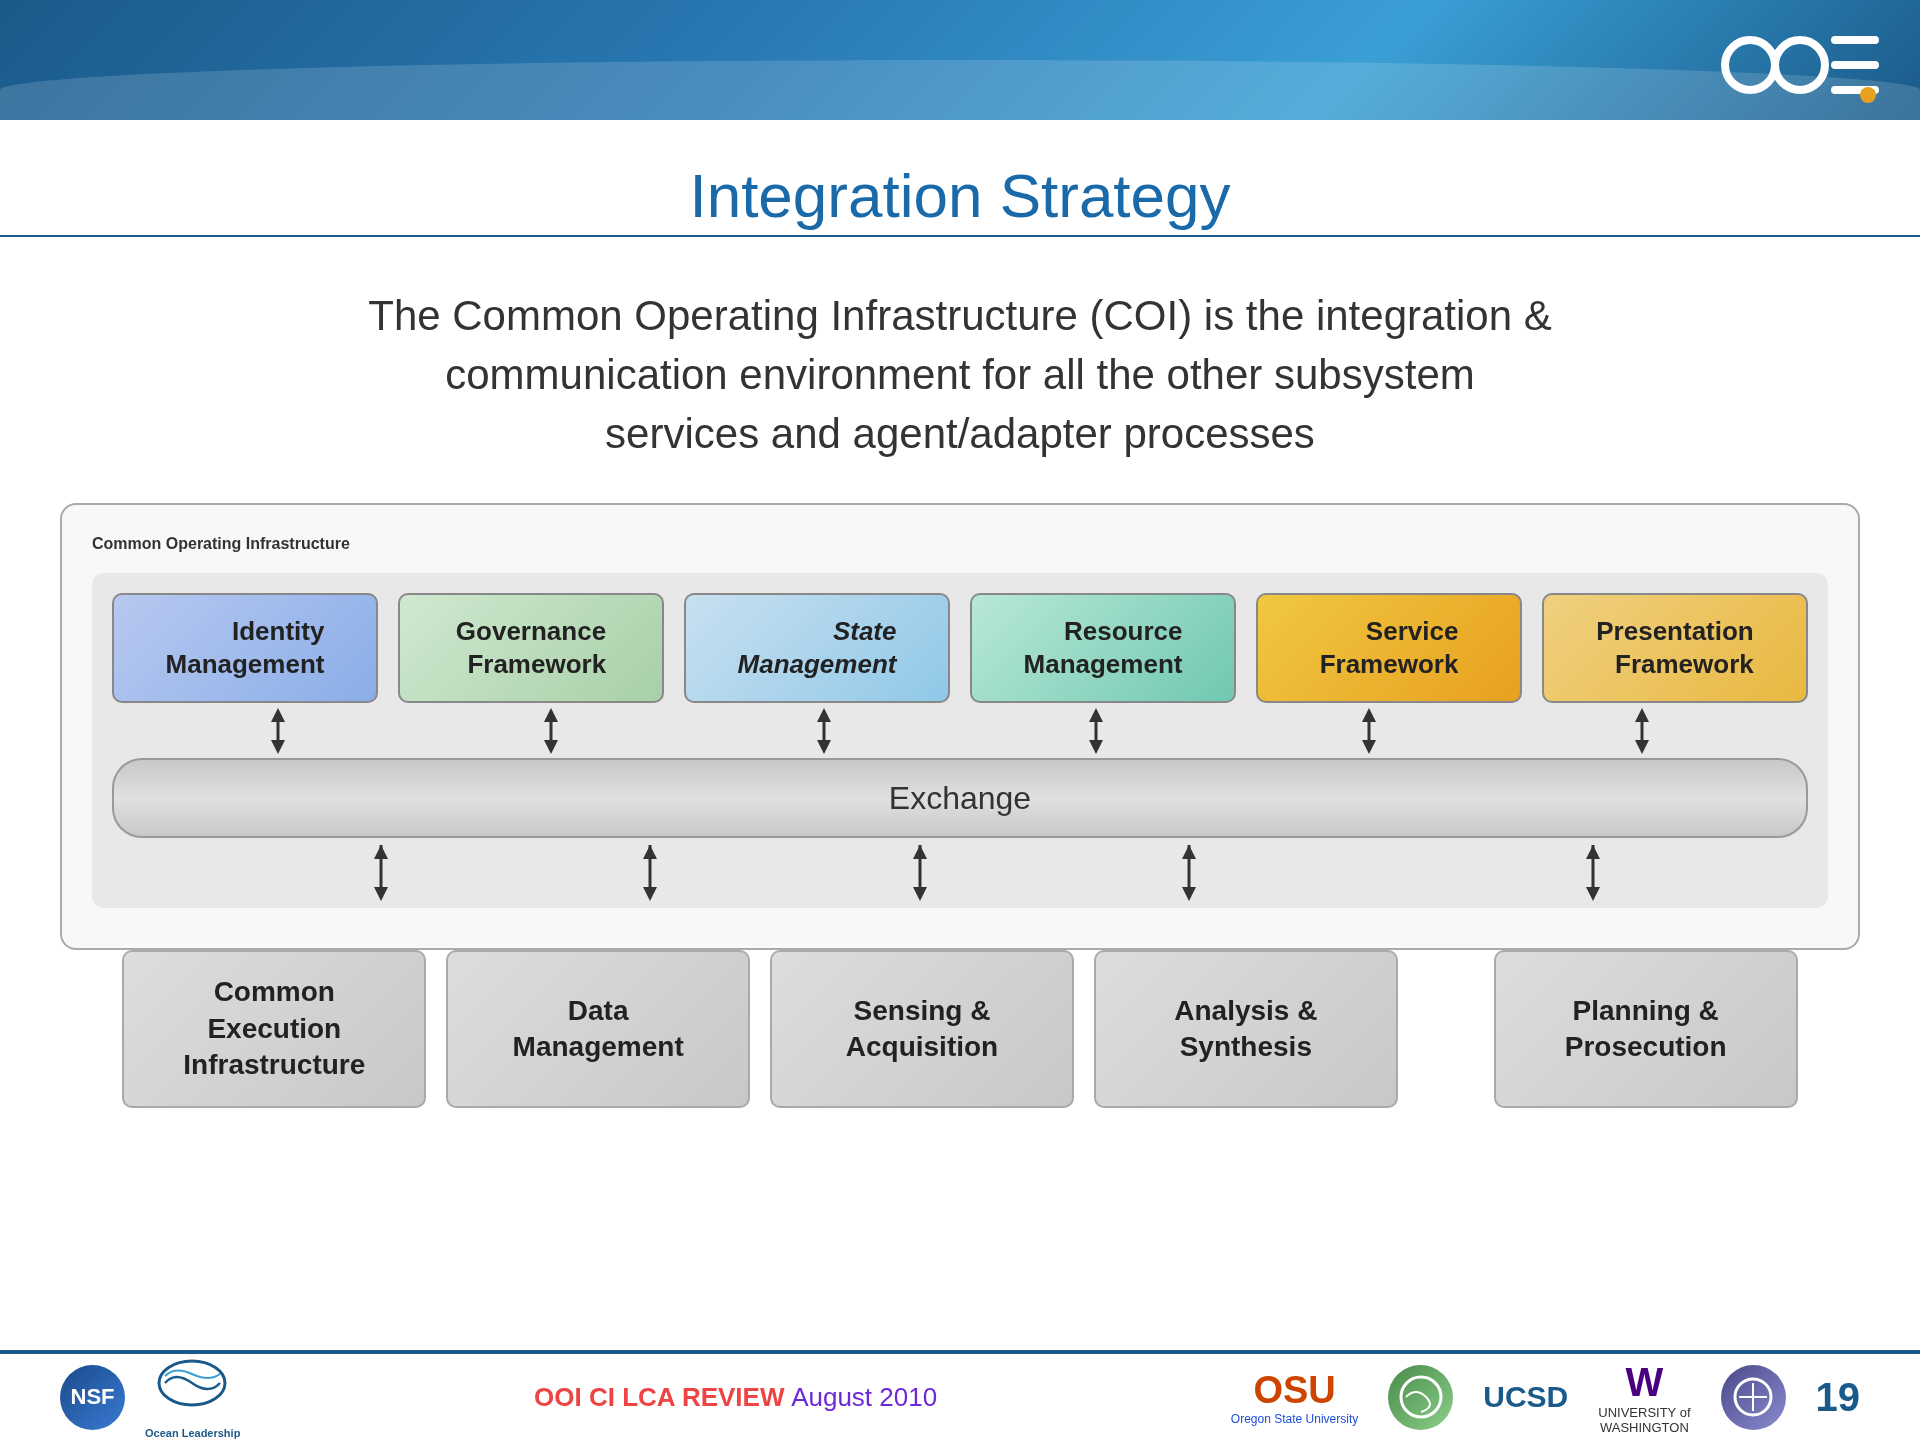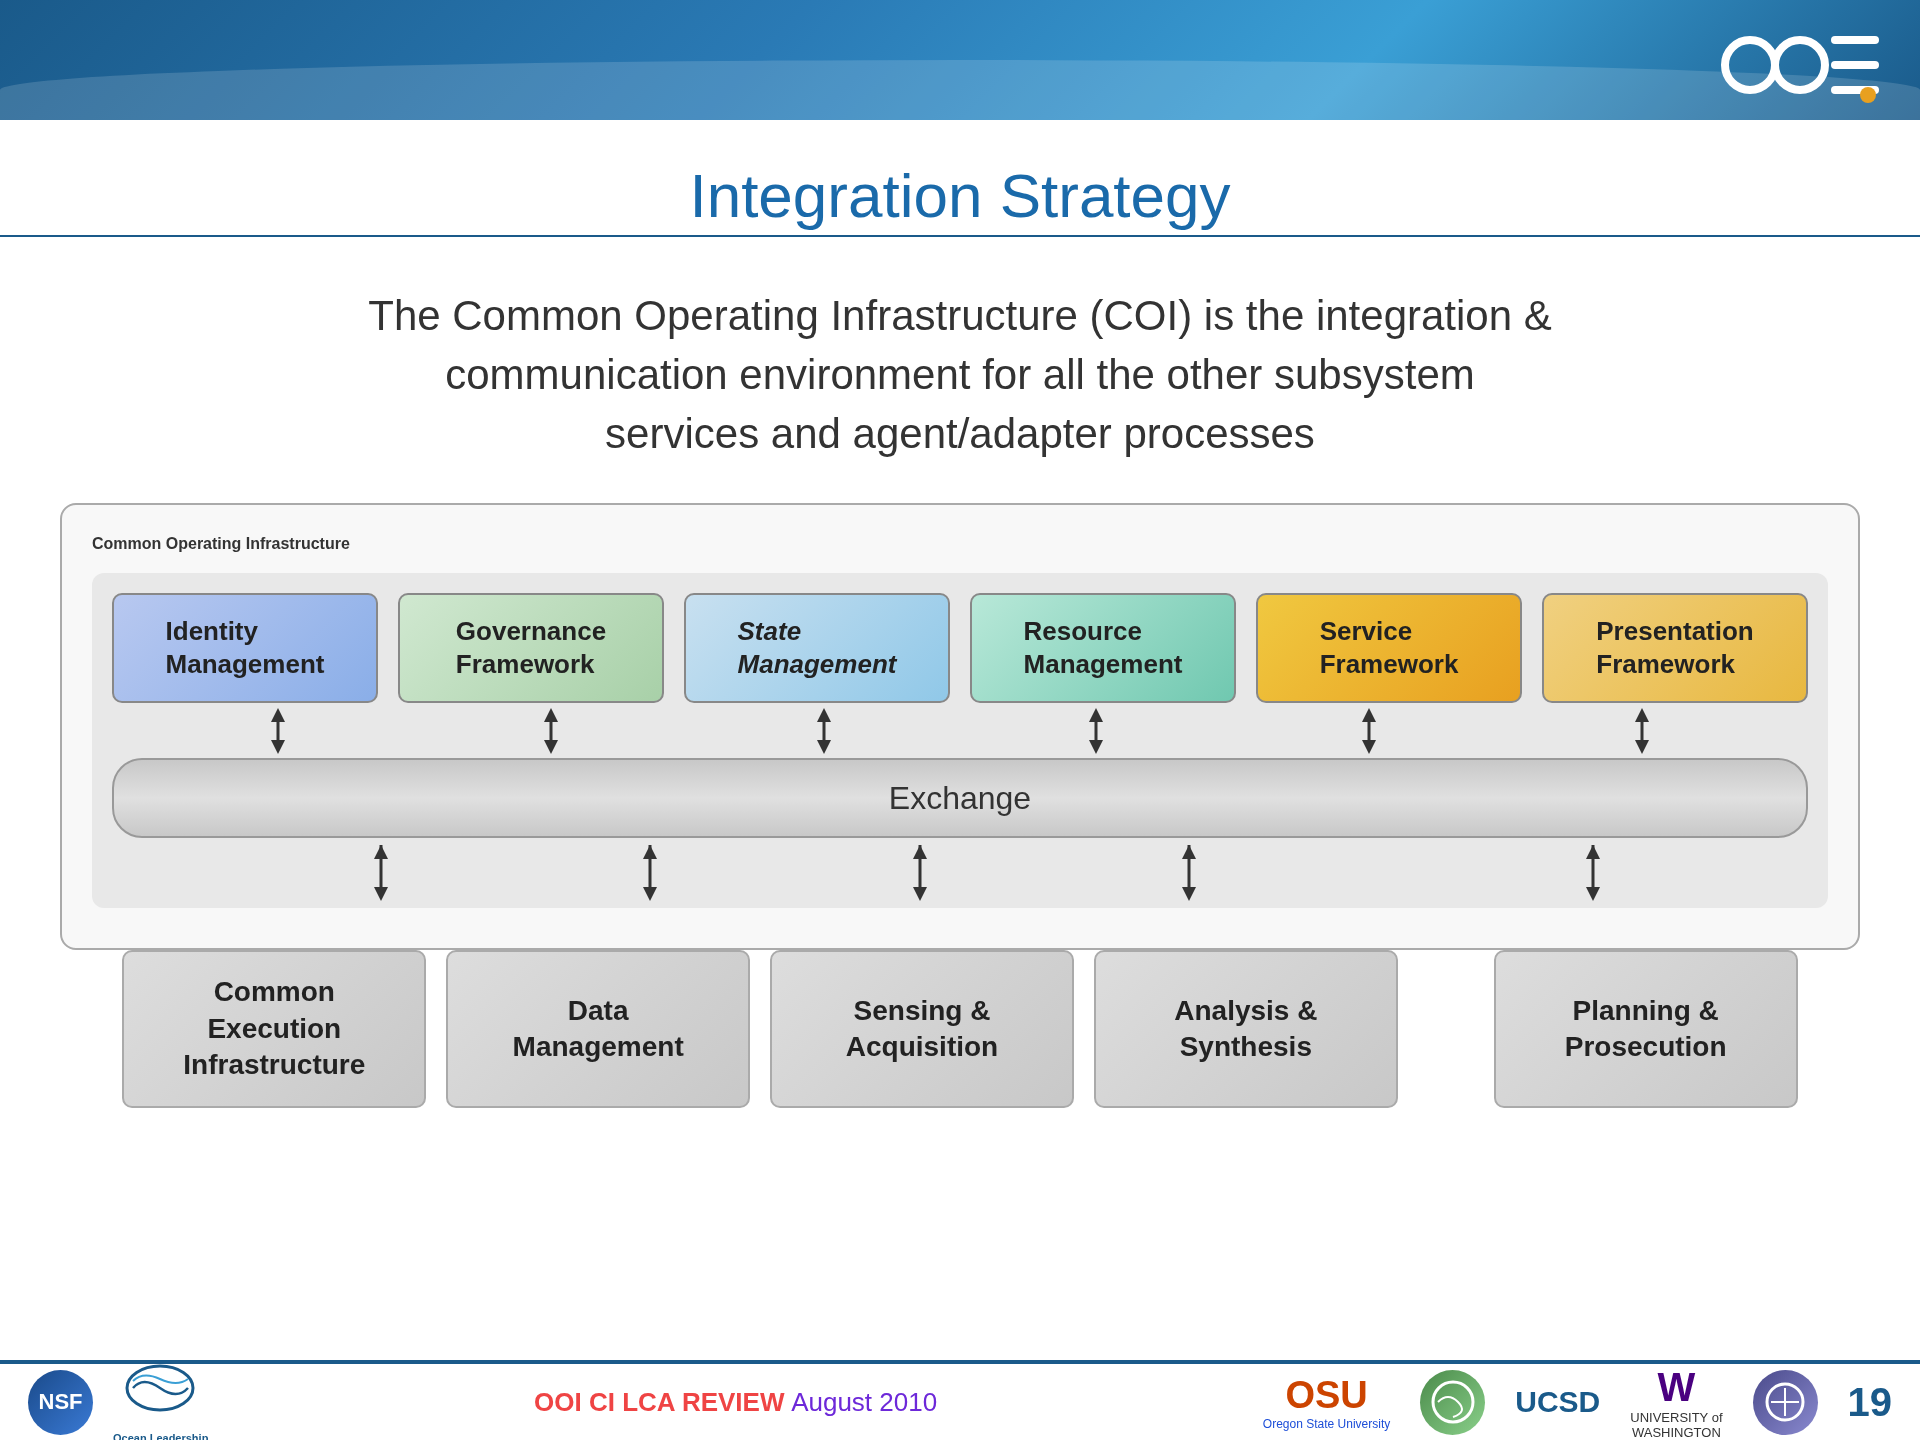--- a/index.html
+++ b/index.html
@@ -79,21 +79,21 @@
       display: flex;
       justify-content: space-between;
       gap: 20px;
       margin-bottom: 0;
     }
     .top-box {
       flex: 1;
       border: 2px solid #888;
       border-radius: 10px;
       padding: 18px 10px;
-      text-align: left;
+      text-align: right;
       font-size: 26px;
       font-weight: bold;
       line-height: 1.3;
       min-height: 110px;
       display: flex;
       align-items: center;
       justify-content: center;
     }
     .box-identity {
       background: linear-gradient(135deg, #b8c8f0, #8aaee8);
@@ -151,27 +151,27 @@
       align-items: center;
       justify-content: center;
     }
 
     
     .footer {
       position: absolute;
       bottom: 0;
       left: 0;
       right: 0;
-      height: 80px;
+      height: 90px;
       background: #fff;
       border-top: 4px solid #1a5a8a;
       display: flex;
       align-items: center;
       justify-content: space-between;
-      padding: 0 28px;
+      padding: 0 60px;
     }
     .footer-left {
       display: flex;
       align-items: center;
       gap: 20px;
     }
     .footer-center {
       text-align: center;
       font-size: 24px;
     }

